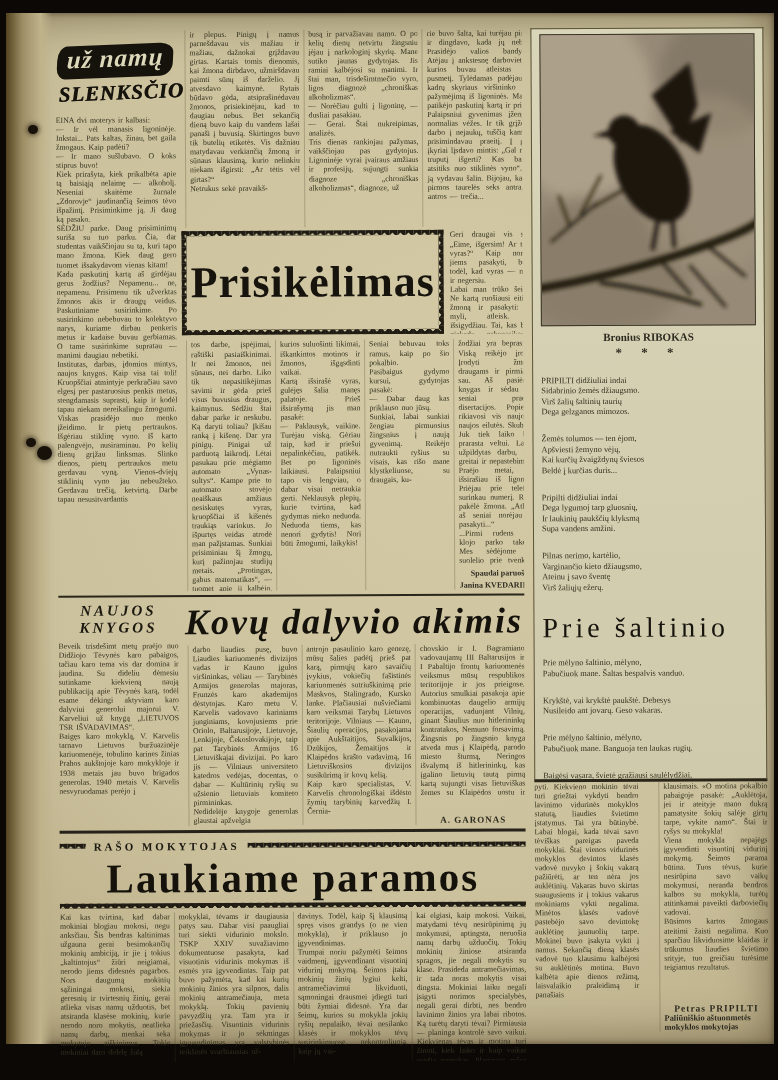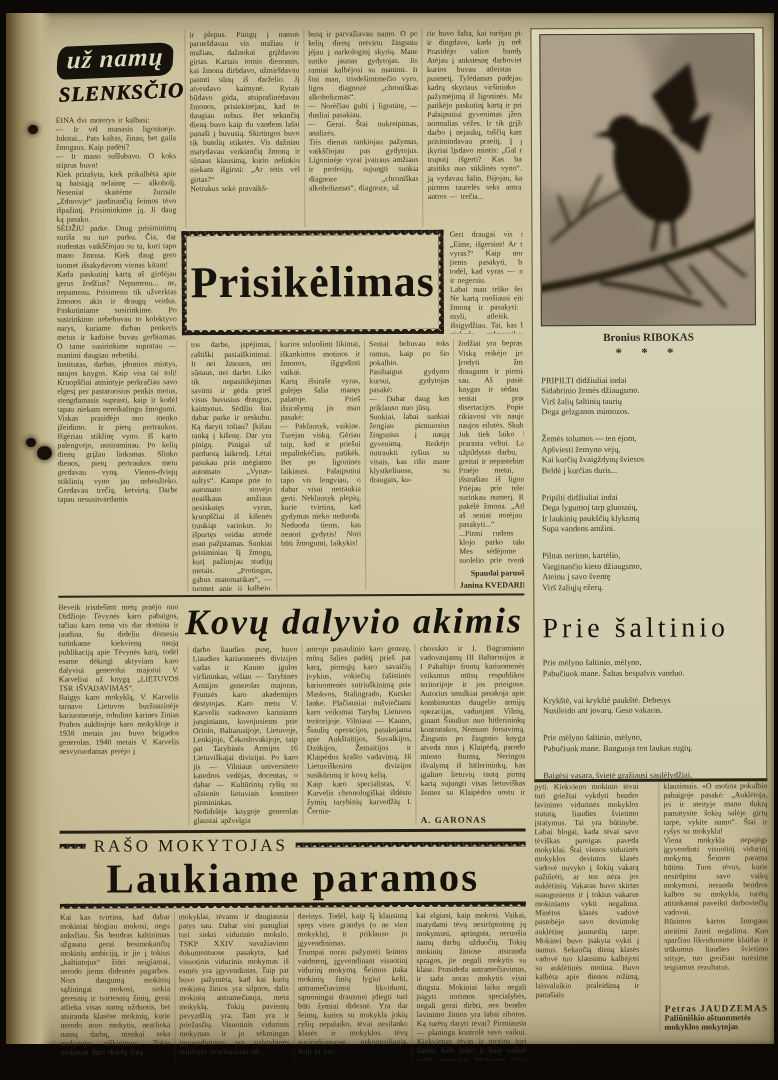--- a/index.html
+++ b/index.html
@@ -48,40 +48,40 @@
 
   .middle-band{display:flex;border-top:2px solid #2a261a;margin-top:4px;padding-top:5px;height:225px;overflow:hidden;}
   .col-nk{width:120px;margin-right:5px;}
   .nk-label{text-align:center;font-style:italic;font-weight:bold;font-size:15px;letter-spacing:3px;
         margin:0 0 5px;color:#1b1810;line-height:1.15;}
   .kovu{flex:1;display:flex;flex-direction:column;}
   .h-kovu{font-size:36px;font-weight:bold;font-style:italic;letter-spacing:2px;text-align:center;
         color:#15120c;line-height:1;margin:2px 0 5px;}
   .kovu-cols{display:flex;flex:1;overflow:hidden;}
   .kovu-cols .c{flex:1;margin-left:4px;display:flex;flex-direction:column;}
-  .sig{font-weight:bold;text-align:left;font-size:9px;margin-top:18px;letter-spacing:1px;}
+  .sig{font-weight:bold;text-align:center;font-size:9px;margin-top:18px;letter-spacing:1px;}
 
   .right-panel{width:233px;margin-left:9px;border:1px solid #5b5338;border-bottom:3px solid #2a261a;
         background:linear-gradient(#d9d5b9,#cfcaab);padding:5px 8px 4px;height:741px;overflow:hidden;}
   .photo{height:290px;border:1px solid #3a3324;position:relative;overflow:hidden;background:#8f8472;}
   .photo svg{display:block;width:100%;height:100%;}
   .pcredit{text-align:center;font-weight:bold;font-size:11px;margin:5px 0 2px;}
   .stars{text-align:center;font-weight:bold;font-size:13px;letter-spacing:8px;margin:0 0 4px;}
   .poem{font-size:8.4px;line-height:1.25;white-space:pre-line;color:#33301f;}
   .stanza{margin-bottom:6px;}
   .h-poem{font-size:28px;letter-spacing:4px;color:#17140e;margin:4px 0 6px;line-height:1;}
 
   .bottom-band{display:flex;margin-top:4px;}
   .bottom-left{width:466px;border-top:3px solid #26221a;padding-top:3px;}
   .raso-row{display:flex;align-items:center;height:15px;margin:2px 0 1px;}
   .raso-zz{height:5px;flex:1;
         background:linear-gradient(135deg,#201c13 4px,transparent 0) 0 0/8px 5px repeat-x,
                    linear-gradient(45deg,transparent 4px,#201c13 0) 0 0/8px 5px repeat-x;}
   .raso-zz.short{flex:0 0 26px;}
-  .raso-label{font-weight:normal;font-size:17px;letter-spacing:3px;padding:0 8px;color:#1b1810;}
+  .raso-label{font-weight:bold;font-size:11px;letter-spacing:3px;padding:0 8px;color:#1b1810;}
   .h-laukiame{font-size:41px;font-weight:bold;letter-spacing:2px;text-align:center;color:#15120c;
         line-height:1;margin:5px 0 4px;}
   .bl-cols{display:flex;height:150px;overflow:hidden;margin-top:4px;}
   .bl-cols .c{flex:1;margin-left:4px;}
   .bottom-right{width:233px;margin-left:9px;margin-top:-46px;display:flex;height:250px;overflow:hidden;}
   .bottom-right .c{flex:1;margin-left:20px;display:flex;flex-direction:column;}
   .sig2{font-weight:bold;font-size:9.5px;text-align:center;letter-spacing:1px;margin-top:3px;}
   .sigrole{font-size:8.4px;font-weight:bold;text-align:left;white-space:pre-line;}
 </style>
 </head>
@@ -150,20 +150,22 @@
 ...Pirmi rudens lapai klojo parko takelius. Mes sėdėjome ant suolelio prie tvenkinio. Daug, labai daug gero ir reikalingo pasisakėm tą dieną vienas kitam.</div>
                   <div class="credit">Spaudai paruošė</div>
                   <div class="credit">Janina KVEDARIENĖ</div>
                 </div>
               </div>
             </div>
           </div>
 
           <div class="middle-band">
             <div class="col-nk">
+              <div class="nk-label" style="white-space:pre-line">NAUJOS
+KNYGOS</div>
               <div class="bt" style="height:185px">Beveik trisdešimt metų praėjo nuo Didžiojo Tėvynės karo pabaigos, tačiau karo tema vis dar domina ir jaudina. Su dideliu dėmesiu sutinkame kiekvieną naują publikaciją apie Tėvynės karą, todėl esame dėkingi aktyviam karo dalyviui generolui majorui V. Karveliui už knygą „LIETUVOS TSR IŠVADAVIMAS“.
 Baigęs karo mokyklą, V. Karvelis tarnavo Lietuvos buržuazinėje kariuomenėje, tobulino karines žinias Prahos aukštojoje karo mokykloje ir 1938 metais jau buvo brigados generolas. 1940 metais V. Karvelis nesvyruodamas perėjo į</div>
             </div>
             <div class="kovu">
               <div class="h-kovu">Kovų dalyvio akimis</div>
               <div class="kovu-cols">
                 <div class="c bt colrule">darbo liaudies pusę, buvo Liaudies kariuomenės divizijos vadas ir Kauno įgulos viršininkas, vėliau — Tarybinės Armijos generolas majoras, Frunzės karo akademijos dėstytojas. Karo metu V. Karvelis vadovavo kariniams junginiams, kovojusiems prie Oriolo, Baltarusijoje, Lietuvoje, Lenkijoje, Čekoslovakijoje, taip pat Tarybinės Armijos 16 Lietuviškajai divizijai. Po karo jis — Vilniaus universiteto katedros vedėjas, docentas, o dabar — Kultūrinių ryšių su užsienio lietuviais komiteto pirmininkas.
 Nedidelėje knygoje generolas glaustai apžvelgia</div>
                 <div class="c bt colrule">antrojo pasaulinio karo genezę, mūsų šalies padėtį prieš pat karą, pirmųjų karo savaičių įvykius, vokiečių fašistinės kariuomenės sutriuškinimą prie Maskvos, Stalingrado, Kursko lanke. Plačiausiai nušviečiami karo veiksmai Tarybų Lietuvos teritorijoje. Vilniaus — Kauno, Šiaulių operacijos, pasakojama apie Aukštaitijos, Suvalkijos, Dzūkijos, Žemaitijos ir Klaipėdos krašto vadavimą, 16 Lietuviškosios divizijos susikūrimą ir kovų kelią.
 Kaip karo specialistas, V. Karvelis chronologiškai išdėsto žymių tarybinių karvedžių I. Černia-</div>
@@ -260,21 +262,21 @@
 Trumpai noriu pažymėti šeimos vaidmenį, įgyvendinant visuotinį vidurinį mokymą. Šeimos įtaka mokinių žinių lygiui kelti, antramečiavimui likviduoti, sąmoningai drausmei įdiegti turi būti žymiai didesnė. Yra dar šeimų, kurios su mokykla jokių ryšių nepalaiko, tėvai nesilanko klasės ir mokyklos tėvų susirinkimuose, nekontroliuoja, kaip jų vai-</div>
             <div class="c bt colrule">kai elgiasi, kaip mokosi. Vaikai, matydami tėvų nesirūpinimą jų mokymusi, aptingsta, neruošia namų darbų užduočių. Tokių mokinių žiniose atsiranda spragos, jie negali mokytis su klase. Prasideda antramečiavimas, ir tada noras mokytis visai dingsta. Mokiniai laiku negali įsigyti norimos specialybės, negali gerai dirbti, nes bendro lavinimo žinios yra labai ribotos. Ką turėtų daryti tėvai? Pirmiausia — planinga kontrolė savo vaikui. Kiekvienas tėvas ir motina turi žinoti, kiek laiko ir kaip vaikas ruošia pamokas. Planingas ryšys su klasės vadovu, su mokykla. Mokykla ir tėvai turi numatyti bendras priemones žinių lygiui gerinti, sąmoningai drausmei skie-</div>
           </div>
         </div>
         <div class="bottom-right">
           <div class="c bt" style="margin-left:0">pyti. Kiekvieno mokinio tėvai turi griežtai vykdyti bendro lavinimo vidurinės mokyklos statutą, liaudies švietimo įstatymus. Tai yra būtinybė. Labai blogai, kada tėvai savo tėviškas pareigas paveda mokyklai. Štai vienos vidurinės mokyklos devintos klasės vadovė nuvyko į šokių vakarą pažiūrėti, ar ten nėra jos auklėtinių. Vakaras buvo skirtas suaugusiems ir į tokius vakarus mokiniams vykti negalima. Minėtos klasės vadovė pastebėjo savo devintokę auklėtinę jaunuolių tarpe. Mokinei buvo įsakyta vykti į namus. Sekančią dieną klasės vadovė tuo klausimu kalbėjosi su auklėtinės motina. Buvo kalbėta apie dienos režimą, laisvalaikio praleidimą ir panašiais</div>
           <div class="c colrule">
             <div class="bt" style="flex:1">klausimais. «O motina pokalbio pabaigoje pasakė: „Auklėtoja, jei ir ateityje mano dukrą pamatysite šokių salėje girtų tarpe, vykite namo“. Štai ir ryšys su mokykla!
 Viena mokykla nepajėgs įgyvendinti visuotinį vidurinį mokymą. Šeimos parama būtina. Tuos tėvus, kurie nesirūpina savo vaikų mokymusi, neranda bendros kalbos su mokykla, turėtų atitinkamai paveikti darboviečių vadovai.
 Būsimos kartos žmogaus ateitimi žaisti negalima. Kuo sparčiau likviduosime klaidas ir trūkumus liaudies švietimo srityje, tuo greičiau turėsime teigiamus rezultatus.</div>
-            <div class="sig2">Petras JAUDZEMAS</div>
+            <div class="sig2">Petras PRIPILTI</div>
             <div class="sigrole">Paliūniškio aštuonmetės
 mokyklos mokytojas</div>
           </div>
         </div>
       </div>
     </div>
   </div>
 </div>
 
 </body></html>

